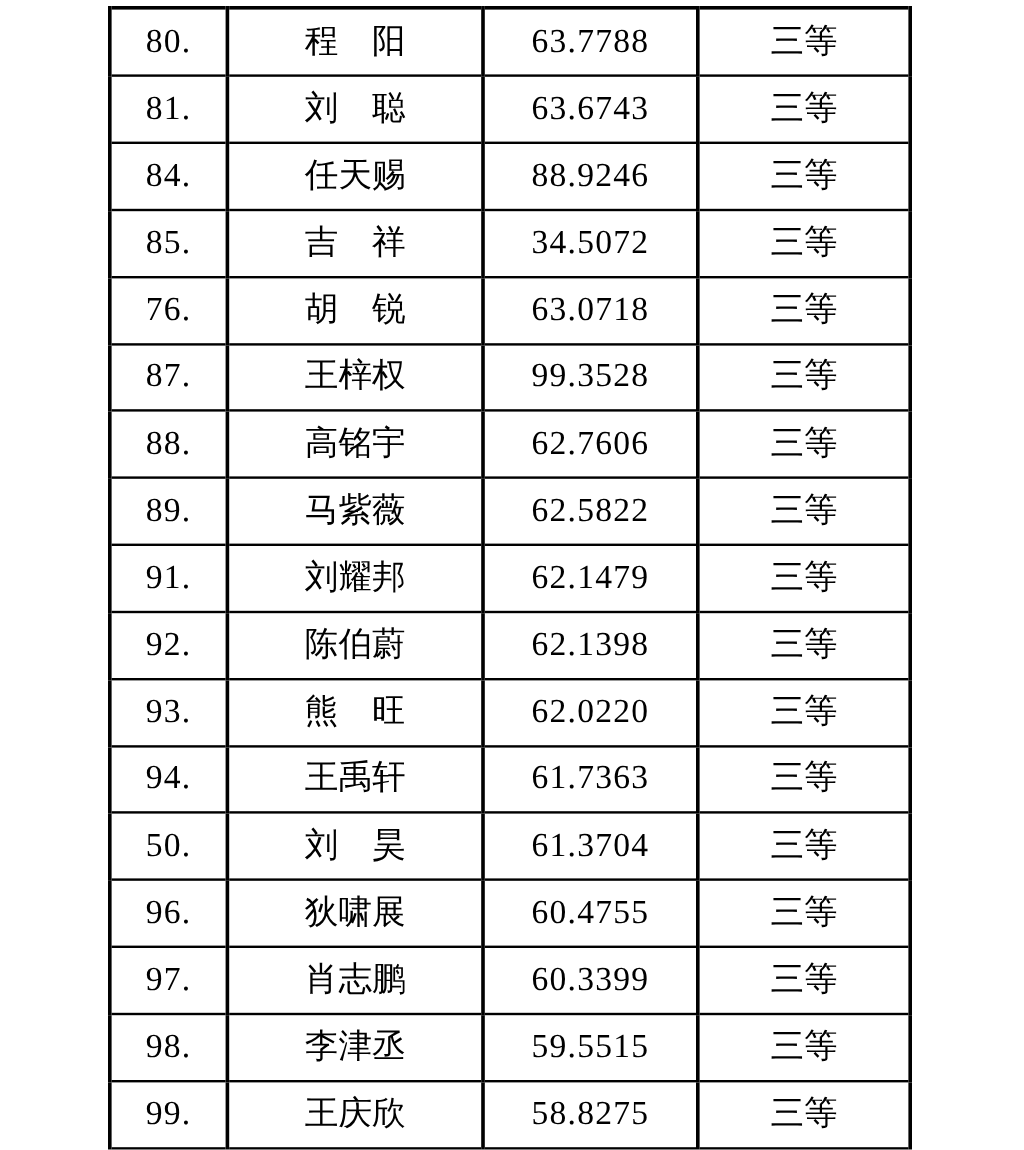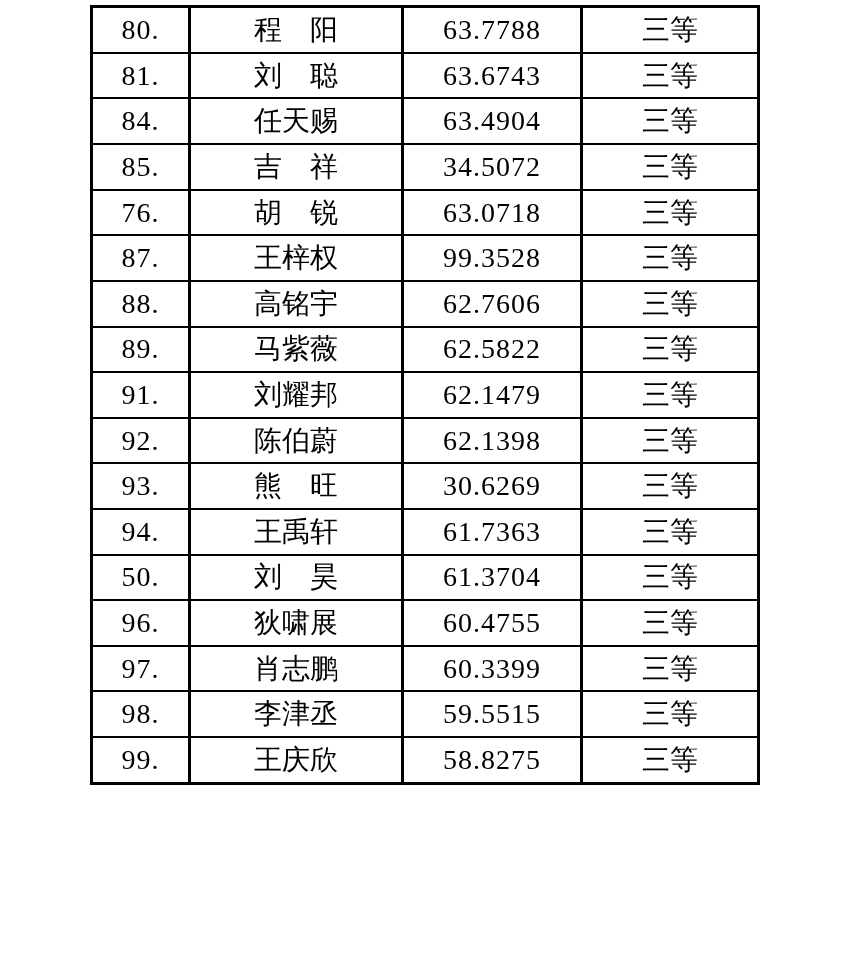--- a/index.html
+++ b/index.html
@@ -20,21 +20,21 @@
     top: 0;
     width: 853px;
     height: 958px;
     background: #ffffff;
   }
   table.score-table {
     position: absolute;
     left: 90px;
     top: 5px;
     width: 667px;
-    height: 780px;
+    height: 954px;
     border-collapse: collapse;
     table-layout: fixed;
     border: 3px solid #000000;
   }
   table.score-table td {
     border-top: 2px solid #000000;
     border-bottom: 2px solid #000000;
     border-left: 3px solid #000000;
     border-right: 3px solid #000000;
     text-align: center;
@@ -87,21 +87,21 @@
     <td class="cell-name">刘　聪</td>
     <td class="cell-score">63.6743</td>
     <td class="cell-grade">三等</td>
   </tr>
 
 
 
   <tr>
     <td class="cell-rank">84.</td>
     <td class="cell-name">任天赐</td>
-    <td class="cell-score">63.4904</td>
+    <td class="cell-score">88.9246</td>
     <td class="cell-grade">三等</td>
   </tr>
 
   <tr>
     <td class="cell-rank">85.</td>
     <td class="cell-name">吉　祥</td>
     <td class="cell-score">34.5072</td>
     <td class="cell-grade">三等</td>
   </tr>
 
@@ -144,21 +144,21 @@
   <tr>
     <td class="cell-rank">92.</td>
     <td class="cell-name">陈伯蔚</td>
     <td class="cell-score">62.1398</td>
     <td class="cell-grade">三等</td>
   </tr>
 
   <tr>
     <td class="cell-rank">93.</td>
     <td class="cell-name">熊　旺</td>
-    <td class="cell-score">30.6269</td>
+    <td class="cell-score">62.0220</td>
     <td class="cell-grade">三等</td>
   </tr>
 
   <tr>
     <td class="cell-rank">94.</td>
     <td class="cell-name">王禹轩</td>
     <td class="cell-score">61.7363</td>
     <td class="cell-grade">三等</td>
   </tr>
 

